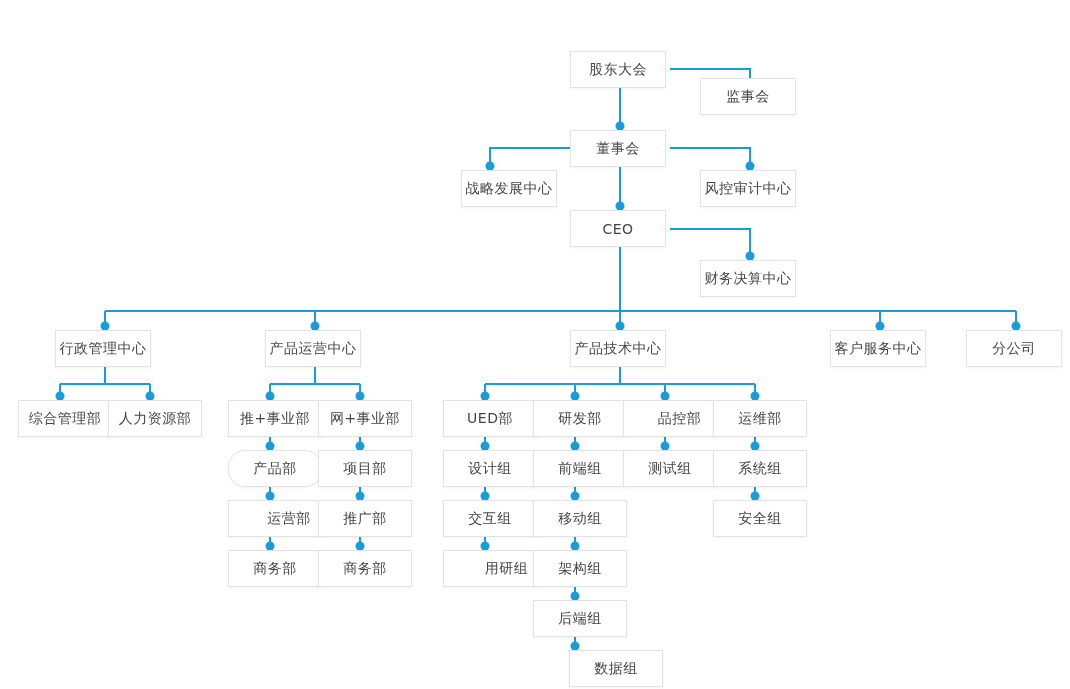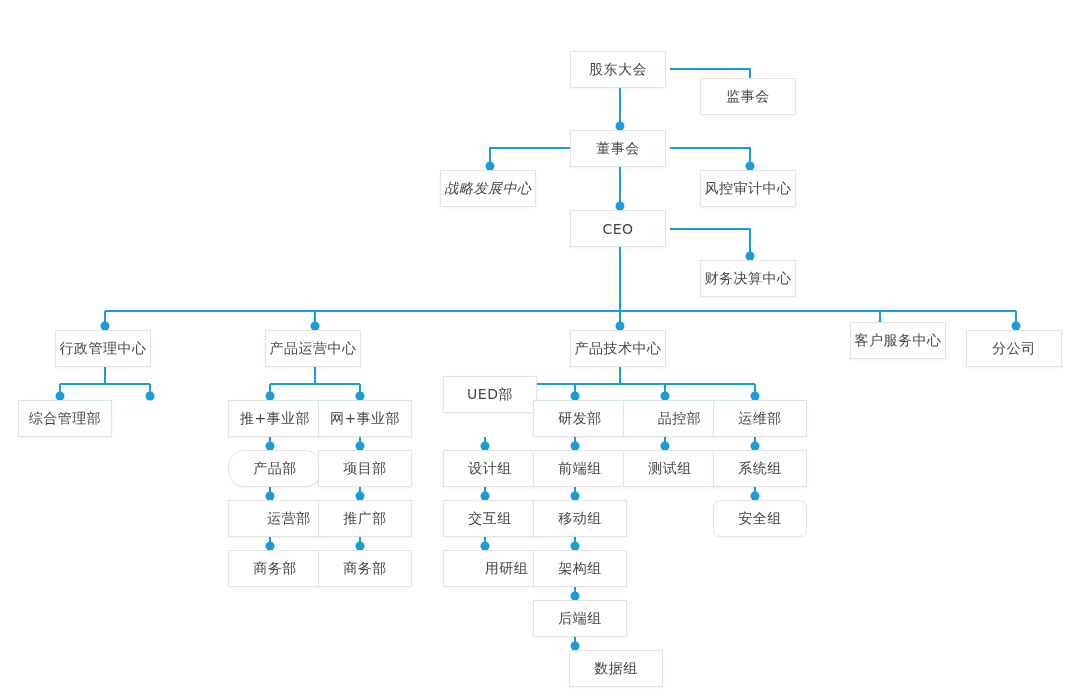--- a/index.html
+++ b/index.html
@@ -99,51 +99,52 @@
       <circle cx="575" cy="646" r="4.5"></circle>
       <circle cx="665" cy="446" r="4.5"></circle>
       <circle cx="755" cy="446" r="4.5"></circle>
       <circle cx="755" cy="496" r="4.5"></circle>
     </g>
   </svg>
 
   <div class="node w" style="left:570px;top:51px;">股东大会</div>
   <div class="node w" style="left:700px;top:78px;">监事会</div>
   <div class="node w" style="left:570px;top:130px;">董事会</div>
-  <div class="node w" style="left:440px;top:170px;font-style:italic;">战略发展中心</div>
+  <div class="node w" style="left:461px;top:170px;">战略发展中心</div>
   <div class="node w" style="left:700px;top:170px;">风控审计中心</div>
   <div class="node w" style="left:570px;top:210px;">CEO</div>
   <div class="node w" style="left:700px;top:260px;">财务决算中心</div>
 
   <div class="node w" style="left:55px;top:330px;">行政管理中心</div>
   <div class="node w" style="left:265px;top:330px;">产品运营中心</div>
   <div class="node w" style="left:570px;top:330px;">产品技术中心</div>
-  <div class="node w" style="left:830px;top:322px;margin-left:20px;">客户服务中心</div>
+  <div class="node w" style="left:830px;top:330px;">客户服务中心</div>
   <div class="node w" style="left:966px;top:330px;">分公司</div>
 
   <div class="node" style="left:18px;top:400px;">综合管理部</div>
+  <div class="node" style="left:108px;top:400px;">人力资源部</div>
   <div class="node" style="left:228px;top:400px;">推+事业部</div>
   <div class="node" style="left:318px;top:400px;">网+事业部</div>
-  <div class="node" style="left:443px;top:376px;">UED部</div>
+  <div class="node" style="left:443px;top:400px;">UED部</div>
   <div class="node" style="left:533px;top:400px;">研发部</div>
   <div class="node" style="left:623px;top:400px;padding-left:19px;">品控部</div>
   <div class="node" style="left:713px;top:400px;">运维部</div>
 
   <div class="node" style="left:228px;top:450px;border-radius:17px;">产品部</div>
   <div class="node" style="left:318px;top:450px;">项目部</div>
   <div class="node" style="left:443px;top:450px;">设计组</div>
   <div class="node" style="left:533px;top:450px;">前端组</div>
   <div class="node" style="left:623px;top:450px;">测试组</div>
   <div class="node" style="left:713px;top:450px;">系统组</div>
 
   <div class="node" style="left:228px;top:500px;padding-left:28px;">运营部</div>
   <div class="node" style="left:318px;top:500px;">推广部</div>
   <div class="node" style="left:443px;top:500px;">交互组</div>
   <div class="node" style="left:533px;top:500px;">移动组</div>
-  <div class="node" style="left:713px;top:500px;border-radius:7px;">安全组</div>
+  <div class="node" style="left:713px;top:500px;">安全组</div>
 
   <div class="node" style="left:228px;top:550px;">商务部</div>
   <div class="node" style="left:318px;top:550px;">商务部</div>
   <div class="node" style="left:443px;top:550px;padding-left:33px;">用研组</div>
   <div class="node" style="left:533px;top:550px;">架构组</div>
 
   <div class="node" style="left:533px;top:600px;">后端组</div>
   <div class="node" style="left:533px;top:650px;margin-left:36px;">数据组</div>
 
 </div>

